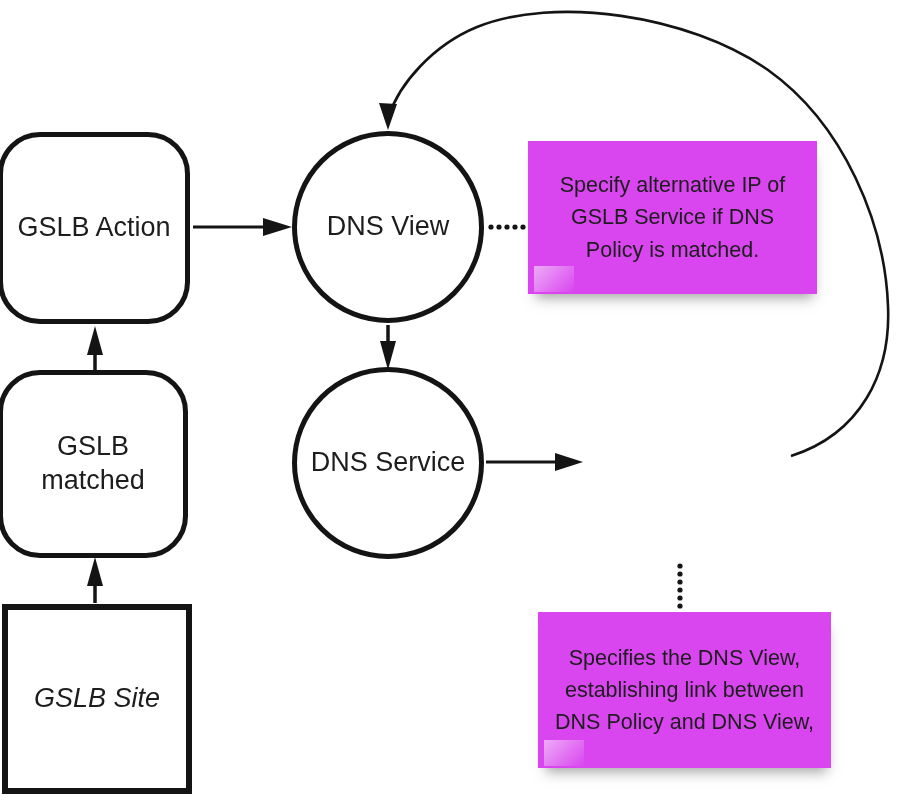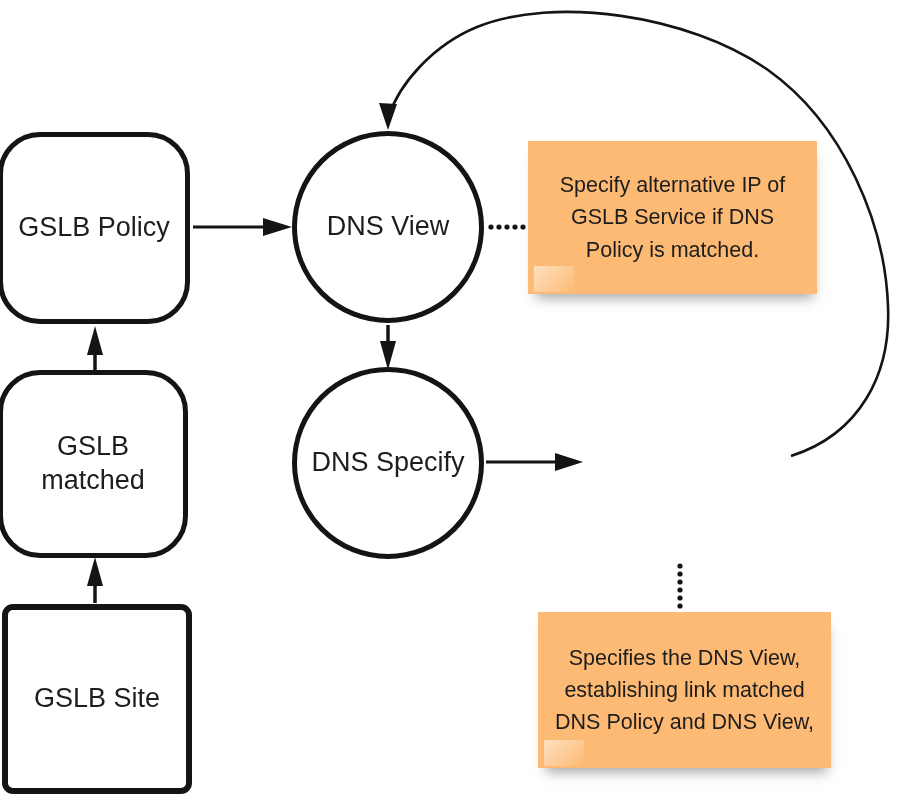--- a/index.html
+++ b/index.html
@@ -30,34 +30,34 @@
     align-items: center;
     justify-content: center;
     text-align: center;
     color: #1d1d1d;
     font-size: 27px;
     line-height: 1.25;
     z-index: 2;
   }
   .node.rounded { border-radius: 42px; }
   .node.circle  { border-radius: 50%; }
-  .node.square  { border-width: 6px; border-radius: 11px; }
+  .node.square  { border-width: 6px; border-radius: 0; font-style: italic; }
 
   #gslb-service { left: -2px;  top: 132px; width: 192px; height: 192px; }
   #gslb-vserver { left: -2px;  top: 370px; width: 190px; height: 188px; }
   #gslb-site    { left: 2px;   top: 604px; width: 190px; height: 190px; }
   #dns-view     { left: 292px; top: 131px; width: 192px; height: 192px; text-align: right; }
   #dns-policy   { left: 292px; top: 367px; width: 192px; height: 192px; }
   #dns-action   { left: 583px; top: 365px; width: 194px; height: 194px; }
   #dns-action .node-label { max-width: 120px; }
 
   .note {
     position: absolute;
     box-sizing: border-box;
-    background: #fdba74;
+    background: #d946ef;
     color: #1d1d1d;
     font-size: 21.5px;
     line-height: 1.5;
     text-align: center;
     display: flex;
     align-items: center;
     justify-content: center;
     padding: 10px 12px;
     z-index: 2;
     box-shadow: 2px 10px 12px -6px rgba(90, 90, 90, 0.55);
@@ -126,41 +126,41 @@
       <circle cx="680" cy="566" r="2.6"></circle>
       <circle cx="680" cy="574" r="2.6"></circle>
       <circle cx="680" cy="582" r="2.6"></circle>
       <circle cx="680" cy="590" r="2.6"></circle>
       <circle cx="680" cy="598" r="2.6"></circle>
       <circle cx="680" cy="606" r="2.6"></circle>
     </g>
   </svg>
 
   <div class="node rounded" id="gslb-service">
-    <span class="node-label">GSLB Policy</span>
+    <span class="node-label">GSLB Action</span>
   </div>
 
   <div class="node rounded" id="gslb-vserver">
     <span class="node-label">GSLB matched</span>
   </div>
 
   <div class="node square" id="gslb-site">
     <span class="node-label">GSLB Site</span>
   </div>
 
   <div class="node circle" id="dns-view">
     <span class="node-label">DNS View</span>
   </div>
 
   <div class="node circle" id="dns-policy">
-    <span class="node-label">DNS Specify</span>
+    <span class="node-label">DNS Service</span>
   </div>
 
 
   <div class="note" id="note-1">
     <span>Specify alternative IP of GSLB Service if DNS Policy is matched.</span>
   </div>
 
   <div class="note" id="note-2">
-    <span>Specifies the DNS View, establishing link matched DNS Policy and DNS View,</span>
+    <span>Specifies the DNS View, establishing link between DNS Policy and DNS View,</span>
   </div>
 
 </div>
 
 </body></html>

